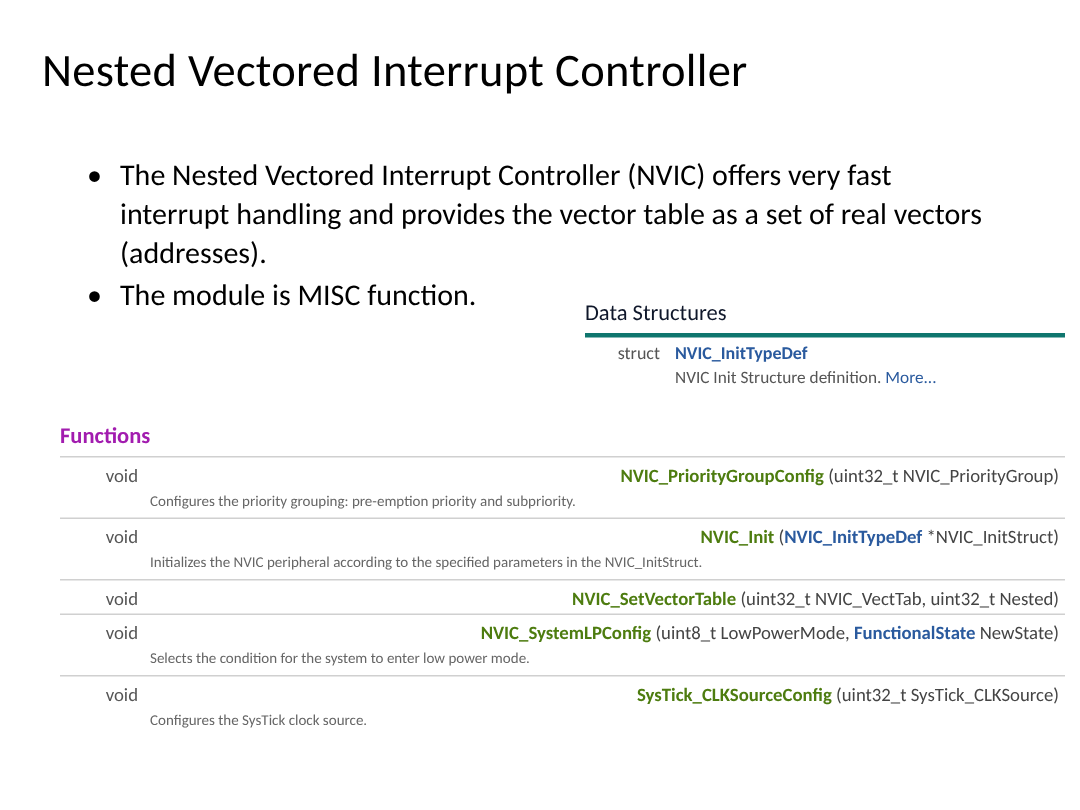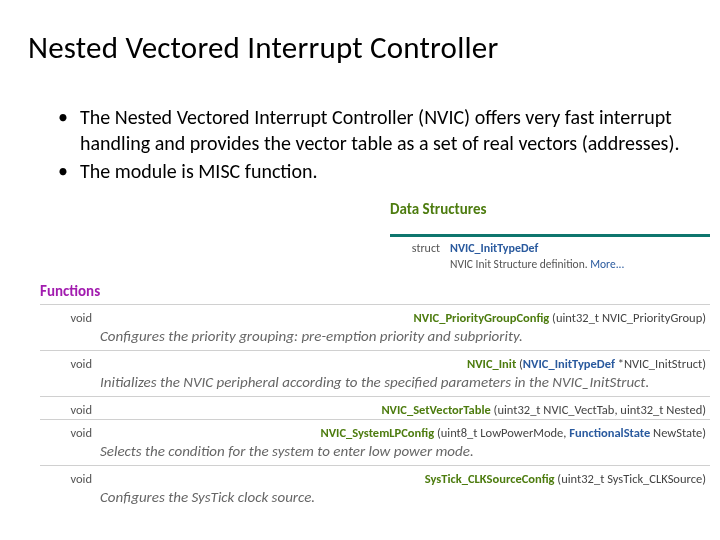--- a/index.html
+++ b/index.html
@@ -13,21 +13,21 @@
     }
     .slide-title {
       font-size: 31px;
       font-weight: 400;
       color: #000;
       padding: 28px 50px 12px 28px;
       letter-spacing: 0.2px;
     }
     .bullet-list {
       list-style: none;
-      padding: 26px 24px 0 50px;
+      padding: 26px 50px 0 50px;
     }
     .bullet-item {
       position: relative;
       padding-left: 30px;
       font-size: 20px;
       line-height: 1.3;
       color: #000;
       margin-bottom: 2px;
     }
     .bullet-item::before {
@@ -38,23 +38,23 @@
       font-size: 20px;
     }
     .ds-box {
       position: absolute;
       top: 200px;
       left: 390px;
       width: 320px;
     }
     .ds-title {
       font-size: 15px;
-      font-weight: 700;
-      color: #4d7c0f;
-      margin-bottom: 16px;
+      font-weight: 400;
+      color: #0f172a;
+      margin-bottom: 4px;
     }
     .ds-row {
       display: flex;
       gap: 10px;
       border-top: 3px solid #0f766e;
       padding: 4px 0 2px 0;
       font-size: 12px;
     }
     .ds-kw {
       color: #555;
@@ -109,23 +109,22 @@
     .fn-params {
       color: #444;
     }
     .fn-type {
       color: #2a5a9e;
       font-weight: 700;
     }
     .fn-desc-row td {
       border-top: none;
       padding: 0 4px 5px 4px;
-      font-size: 15px;
+      font-size: 10px;
       color: #666;
-      font-style: italic;
     }
     .fn-desc-row .fn-ret { }
   </style>
 </head>
 <body>
 
 <h1 class="slide-title">Nested Vectored Interrupt Controller</h1>
 
 <ul class="bullet-list">
   <li class="bullet-item">The Nested Vectored Interrupt Controller (NVIC) offers very fast interrupt handling and provides the vector table as a set of real vectors (addresses).</li>

